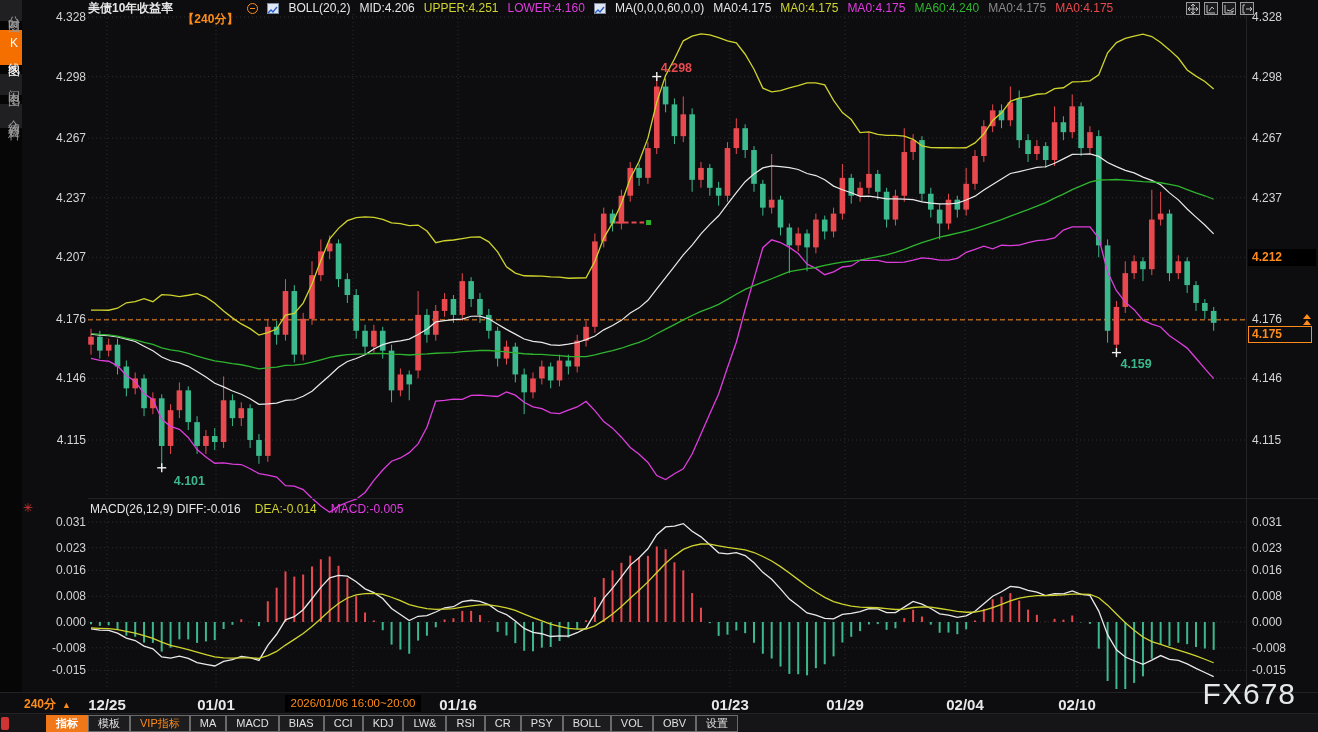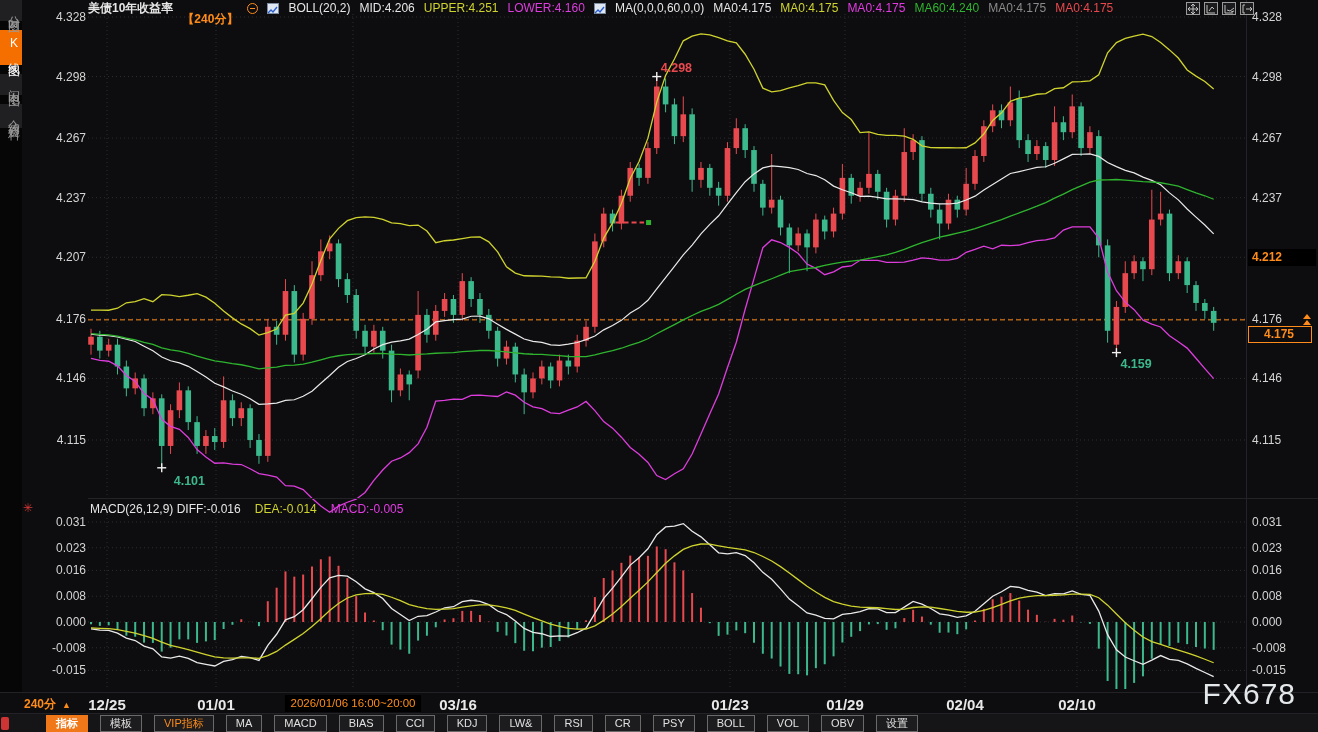--- a/index.html
+++ b/index.html
@@ -28,21 +28,21 @@
   .tr-btn { width:14px; height:13px; border:1px solid #9a9a9a; background:#1b1b1d; display:flex;
             align-items:center; justify-content:center; cursor:pointer; }
 
   .axis-label { position:absolute; font-size:12px; color:#d4d4d4; z-index:2; line-height:14px; }
   .axis-left  { width:54px; text-align:right; left:32px; }
   .axis-right { left:1252px; text-align:left; }
 
   .crosshair-price { position:absolute; left:1248px; width:68px; height:17px; background:#000;
                      color:#ff8c1a; font-size:12px; font-weight:700; line-height:17px; padding-left:4px; z-index:3; }
   .last-price-box  { position:absolute; left:1248px; width:64px; height:17px; border:1px solid #ff8c1a;
-                     color:#ff8c1a; font-size:12px; font-weight:700; line-height:15px; padding-left:15px;
+                     color:#ff8c1a; font-size:12px; font-weight:700; line-height:15px; padding-left:3px;
                      background:#0d0d0f; z-index:3; }
   .up-arrows { position:absolute; left:1303px; z-index:3; }
   .up-arrows i { display:block; width:0; height:0; border-left:4px solid transparent; border-right:4px solid transparent;
                  border-bottom:5px solid #ff8c1a; margin-bottom:1px; }
 
   
   .macd-legend { position:absolute; left:90px; top:502px; display:flex; gap:14px; font-size:12px; z-index:4; white-space:nowrap; }
 
   
   .xaxis-row { position:absolute; left:0; top:692px; width:1318px; height:21px; border-top:1px solid #232327;
@@ -51,21 +51,21 @@
   .period-arrow { color:#ff8c1a; font-size:9px; margin-left:6px; }
   .x-tick { position:absolute; top:3px; width:56px; margin-left:-28px; text-align:center;
             font-size:15px; font-weight:600; color:#e8e8e8; }
   .date-box { position:absolute; top:2px; height:17px; background:#000; color:#ff8c1a; font-size:11.5px;
               line-height:17px; text-align:center; }
 
   
   .toolbar { position:absolute; left:0; top:713px; width:1318px; height:19px; background:#151517;
              border-top:1px solid #232327; display:flex; align-items:center; z-index:4; }
   .pin-icon { width:8px; height:13px; background:#cf3434; border-radius:2px; margin-left:1px; }
-  .tb-buttons { display:flex; gap:12px; margin-left:37px; align-items:center; }
+  .tb-buttons { display:flex; gap:0; margin-left:37px; align-items:center; }
   .tb-btn { font-size:11px; color:#e0e0e0; border:1px solid #6a6a6a; background:#1c1c1e;
             padding:1px 9px; line-height:13px; cursor:pointer; white-space:nowrap; }
   .tb-btn.active { background:#f07818; border-color:#f07818; color:#fff; font-weight:700; }
   .tb-btn.vip { color:#ff8c1a; }
 
   .watermark { position:absolute; right:22px; top:677px; font-size:30px; font-weight:500; color:#e4e8ea;
                letter-spacing:1px; z-index:5; pointer-events:none; }
 
   .star-icon { position:absolute; left:23px; top:501px; color:#d23535; font-size:12px; z-index:3; }
 
@@ -615,21 +615,21 @@
     <span style="color: rgb(230, 230, 230);">MACD(26,12,9) DIFF:-0.016</span>
     <span style="color: rgb(207, 211, 46);">DEA:-0.014</span>
     <span style="color: rgb(226, 58, 226);">MACD:-0.005</span>
   </div>
 
 <div class="xaxis-row">
   <span class="period-label"><span>240分</span><span class="period-arrow">▲</span></span>
   <div id="x-ticks">
       <div class="x-tick" style="left: 107px;">12/25</div>
       <div class="x-tick" style="left: 216px;">01/01</div>
-      <div class="x-tick" style="left: 458px;">03/16</div>
+      <div class="x-tick" style="left: 458px;">01/16</div>
       <div class="x-tick" style="left: 730px;">01/23</div>
       <div class="x-tick" style="left: 845px;">01/29</div>
       <div class="x-tick" style="left: 965px;">02/04</div>
       <div class="x-tick" style="left: 1077px;">02/10</div>
     </div>
   <div class="date-box" id="date-box" style="left: 285px; width: 136px;">2026/01/06 16:00~20:00 二</div>
 </div>
 
 <div class="toolbar">
   <div class="pin-icon"></div>

